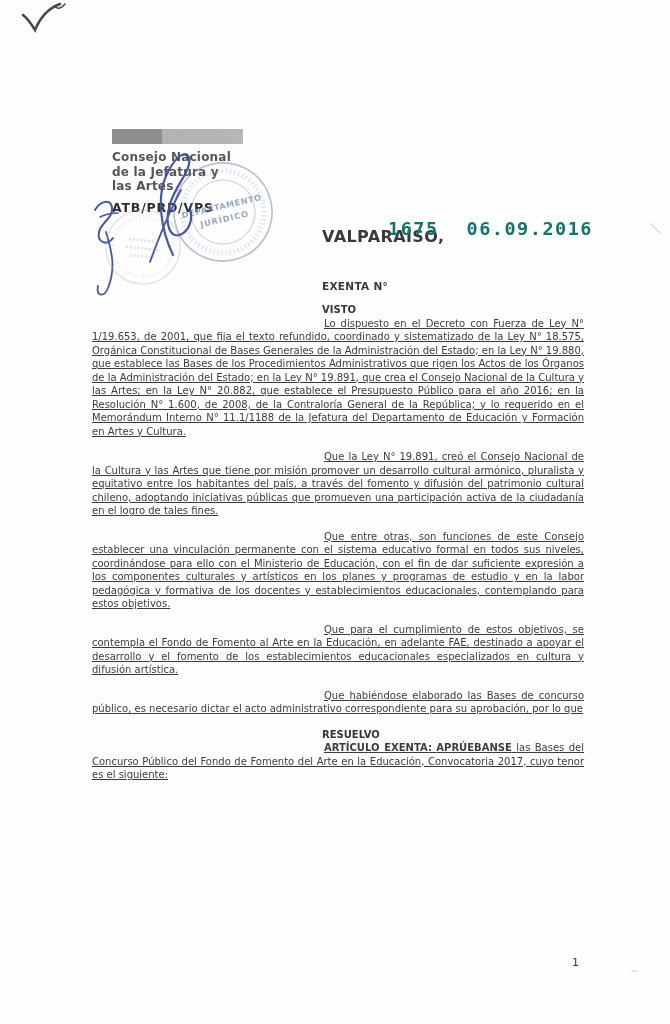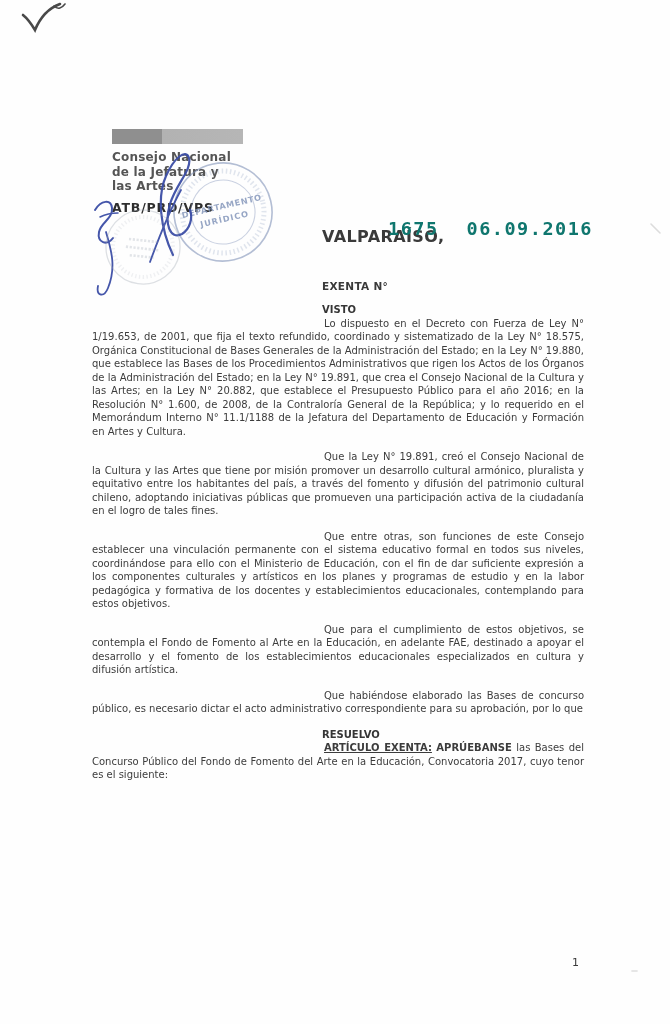--- a/index.html
+++ b/index.html
@@ -49,21 +49,21 @@
   .exenta{
     position:absolute;left:322px;top:262px;
     font-size:10.5px;font-weight:bold;letter-spacing:.3px;color:#3a3a3a;margin-top:18px;
   }
   
   .body-text{
     position:absolute;left:92px;top:303px;width:492px;
     font-size:10px;line-height:13.5px;text-align:justify;color:#3c3c3c;
     filter:blur(.15px);
   }
-  .body-text p{margin:0 0 12px 0;text-indent:232px;}
+  .body-text p{margin:0 0 12px 0;text-indent:232px;text-decoration:underline;}
   .body-text p.tight{margin-bottom:0;}
   .heading{
     font-weight:bold;margin:0 0 0 230px;color:#353535;
   }
   .art-label{font-weight:bold;text-decoration:underline;}
   .art-verb{font-weight:bold;}
   
   .page-num{
     position:absolute;left:572px;top:956px;font-size:11px;color:#3a3a3a;
   }

